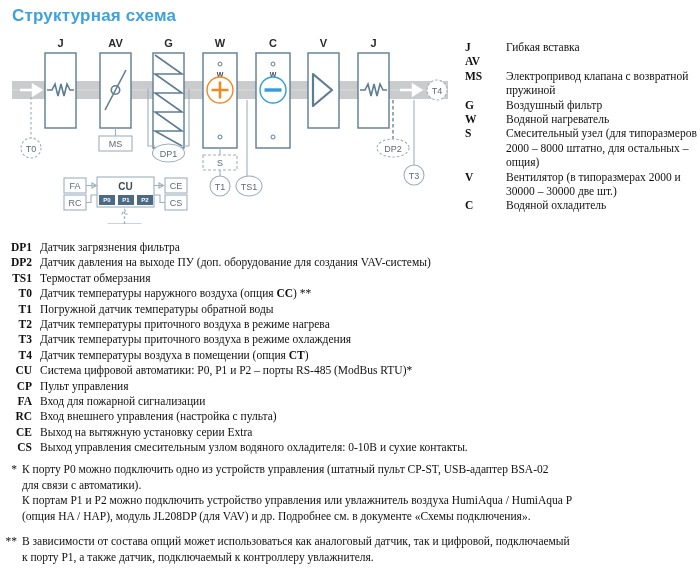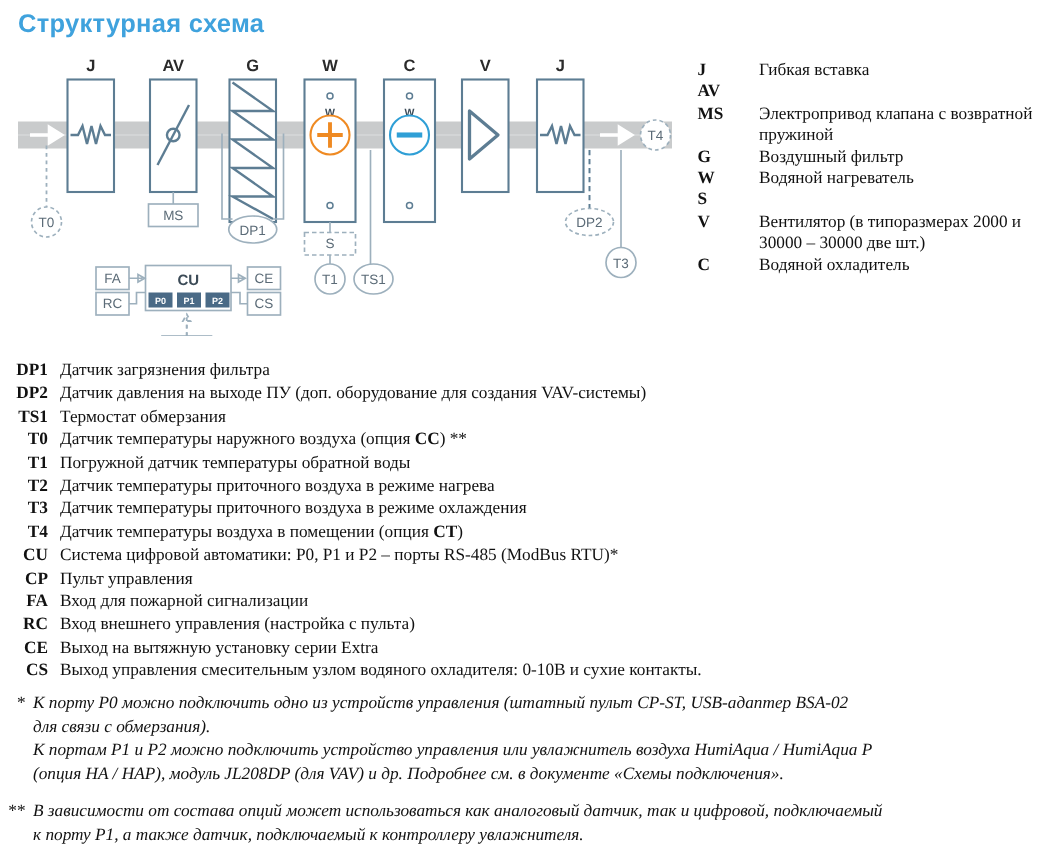--- a/index.html
+++ b/index.html
@@ -99,21 +99,21 @@
     line-height: 15.6px;
     margin-bottom: 10px;
   }
   .nt-mark {
     width: 22px;
     flex: 0 0 22px;
     text-align: right;
     padding-right: 5px;
   }
   .nt-lines { flex: 1 1 auto; }
-  .nt-lines div { white-space: nowrap; font-style: italic; }
+  .nt-lines div { white-space: nowrap; }
 </style>
 </head>
 <body>
 
 <div id="page">
 
   <div id="title">Структурная схема</div>
 
   <div id="diagram">
     <svg width="460" height="190" viewBox="0 0 460 190" xmlns="http://www.w3.org/2000/svg">
@@ -307,20 +307,21 @@
     <div class="lg-row">
       <div class="lg-key">G</div>
       <div class="lg-val">Воздушный фильтр</div>
     </div>
     <div class="lg-row">
       <div class="lg-key">W</div>
       <div class="lg-val">Водяной нагреватель</div>
     </div>
     <div class="lg-row">
       <div class="lg-key">S</div>
+      <div class="lg-val">Смесительный узел (для типоразмеров 2000 – 8000 штатно, для остальных – опция)</div>
     </div>
     <div class="lg-row">
       <div class="lg-key">V</div>
       <div class="lg-val">Вентилятор (в типоразмерах 2000 и 30000 – 30000 две шт.)</div>
     </div>
     <div class="lg-row">
       <div class="lg-key">C</div>
       <div class="lg-val">Водяной охладитель</div>
     </div>
   </div>
@@ -382,21 +383,21 @@
         <div class="df-key">CS</div>
         <div class="df-val">Выход управления смесительным узлом водяного охладителя: 0-10В и сухие контакты.</div>
       </div>
     </div>
 
   <div id="notes">
       <div class="nt-block">
         <div class="nt-mark">*</div>
         <div class="nt-lines">
           <div>К порту P0 можно подключить одно из устройств управления (штатный пульт CP-ST, USB-адаптер BSA-02</div>
-          <div>для связи с обмерзания).</div>
+          <div>для связи с автоматики).</div>
           <div>К портам P1 и P2 можно подключить устройство управления или увлажнитель воздуха HumiAqua /  HumiAqua P</div>
           <div>(опция HA / HAP), модуль JL208DP (для VAV) и др. Подробнее см. в документе «Схемы подключения».</div>
         </div>
       </div>
       <div class="nt-block">
         <div class="nt-mark">**</div>
         <div class="nt-lines">
           <div>В зависимости от состава опций может использоваться как аналоговый датчик, так и цифровой, подключаемый</div>
           <div>к порту P1, а также датчик, подключаемый к контроллеру увлажнителя.</div>
         </div>

